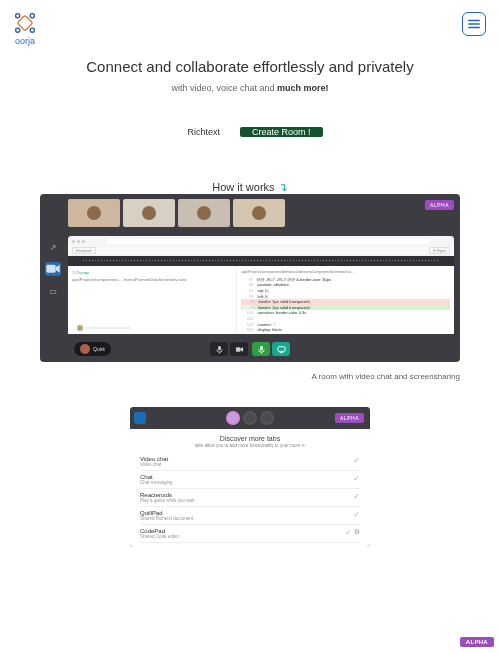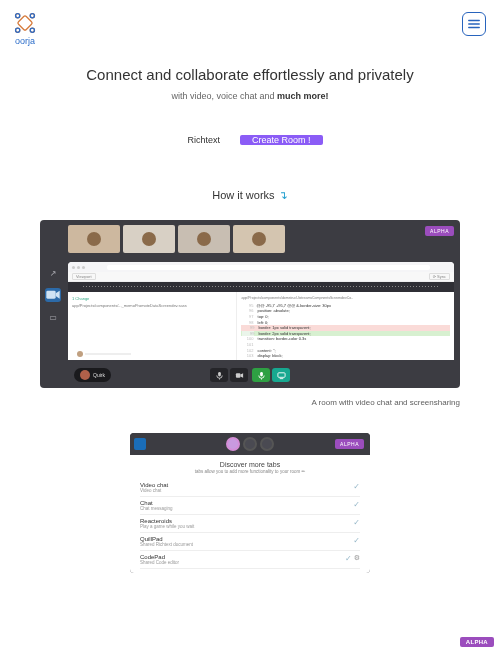--- a/index.html
+++ b/index.html
@@ -4,29 +4,29 @@
 <style>
 *{margin:0;padding:0;box-sizing:border-box;font-family:-apple-system,BlinkMacSystemFont,"Segoe UI",Helvetica,Arial,sans-serif}
 body{background:#fff;color:#303030;width:500px;height:653px;overflow:hidden;position:relative;font-size:10px}
 .header{display:flex;justify-content:space-between;align-items:flex-start;padding:12px 14px}
 .logo-block{display:flex;flex-direction:column;align-items:center}
 .logo{width:22px;height:22px;position:relative}
 .logo svg{width:100%;height:100%}
 .brand{font-size:9px;color:#2c6dc9;margin-top:2px;font-weight:500}
 .menu-btn{width:24px;height:24px;border:1px solid #2864bd;border-radius:6px;display:flex;align-items:center;justify-content:center;background:#fff}
 .menu-btn svg{width:14px;height:12px}
-.hero{text-align:center;margin-top:8px;padding:0 24px}
+.hero{text-align:center;margin-top:0;padding:0 24px}
 .h1{font-size:15px;color:#333;font-weight:400}
 .sub{font-size:9px;color:#666;margin-top:8px}
 .sub b{color:#333;font-weight:700}
 .actions{display:flex;justify-content:center;gap:10px;margin-top:28px;align-items:center}
 .link-btn{font-size:9px;color:#303030;background:none;border:none;padding:6px 10px}
-.primary-btn{font-size:9px;color:#fff;background:#8b5cf6;border:none;padding:0 12px;border-radius:2px;font-weight:500}
+.primary-btn{font-size:9px;color:#fff;background:#14532d;border:none;padding:0 12px;border-radius:2px;font-weight:500}
 .section{padding:0 40px;margin-top:38px}
-.hiw{text-align:center;font-size:11px;color:#333;font-weight:400;margin-bottom:18px}
+.hiw{text-align:center;font-size:11px;color:#333;font-weight:400;}
 .hiw .arrow{color:#25a0cf;margin-left:4px}
 .para{font-size:9px;color:#303030;line-height:1.5;margin-bottom:12px}
 .screenshot{background:#3c3c42;border-radius:4px;position:relative;margin-bottom:10px;overflow:hidden}
 .shot1{height:168px}
 .alpha-tag{position:absolute;top:6px;right:6px;background:#9b4dbd;color:#fff;font-size:5px;padding:2px 5px;border-radius:2px;letter-spacing:0.5px}
 .video-row{display:flex;height:36px;margin-left:28px;gap:3px;padding:5px 5px 3px 0}
 .vtile{flex:0 0 52px;background:#cdb89f;border-radius:2px;display:flex;align-items:center;justify-content:center}
 .vtile .head{width:14px;height:14px;border-radius:50%;background:#8a6a4a}
 .vtile.v2{background:#d8d0c5}
 .vtile.v3{background:#c8beb2}

